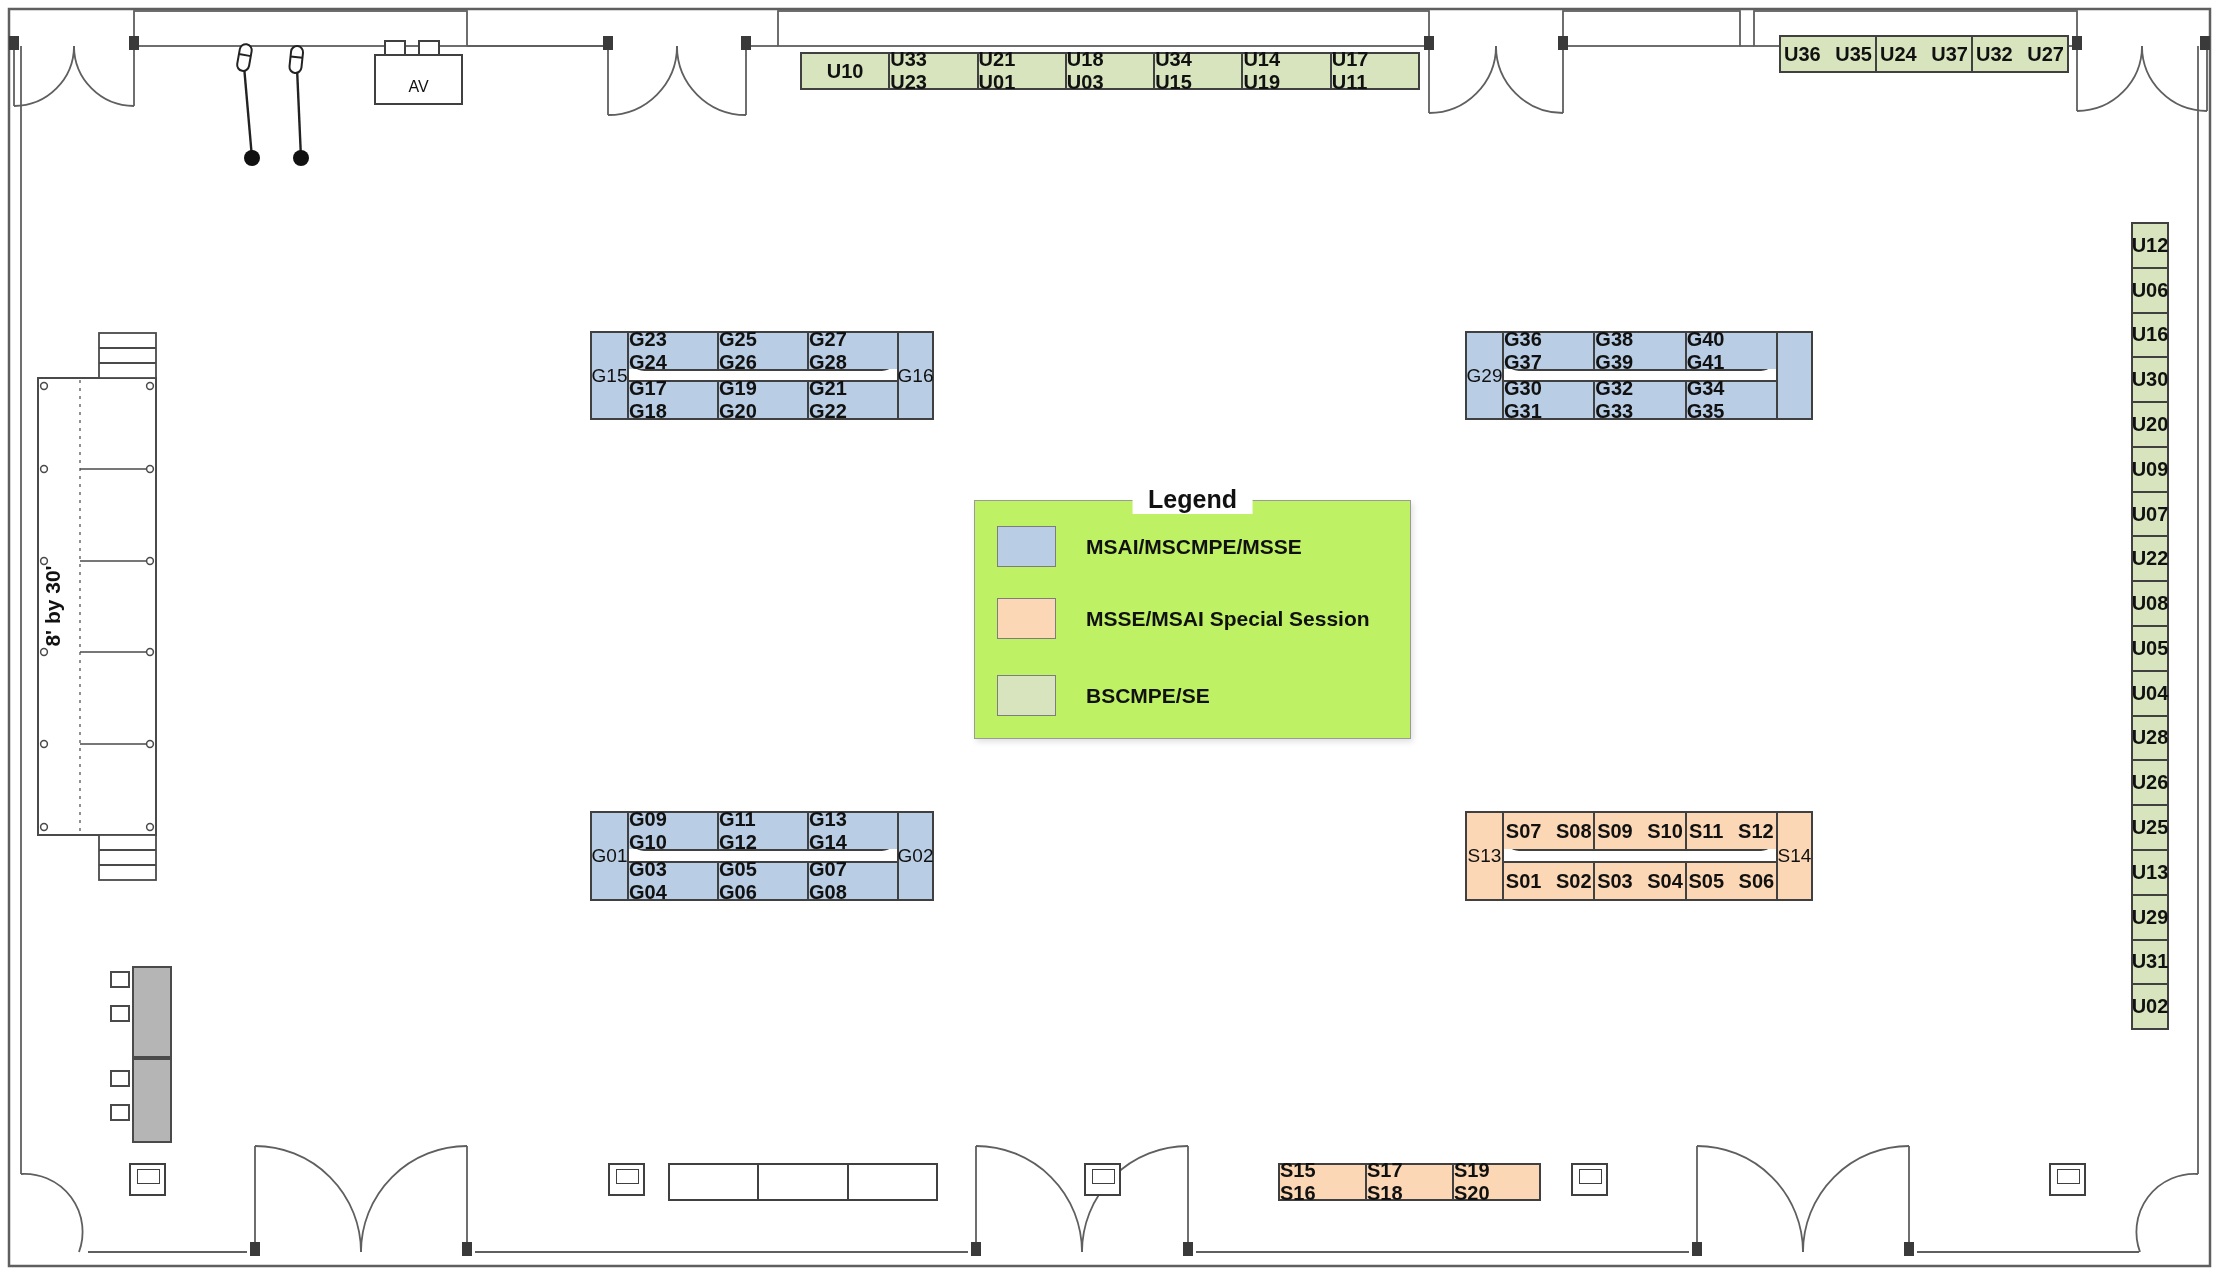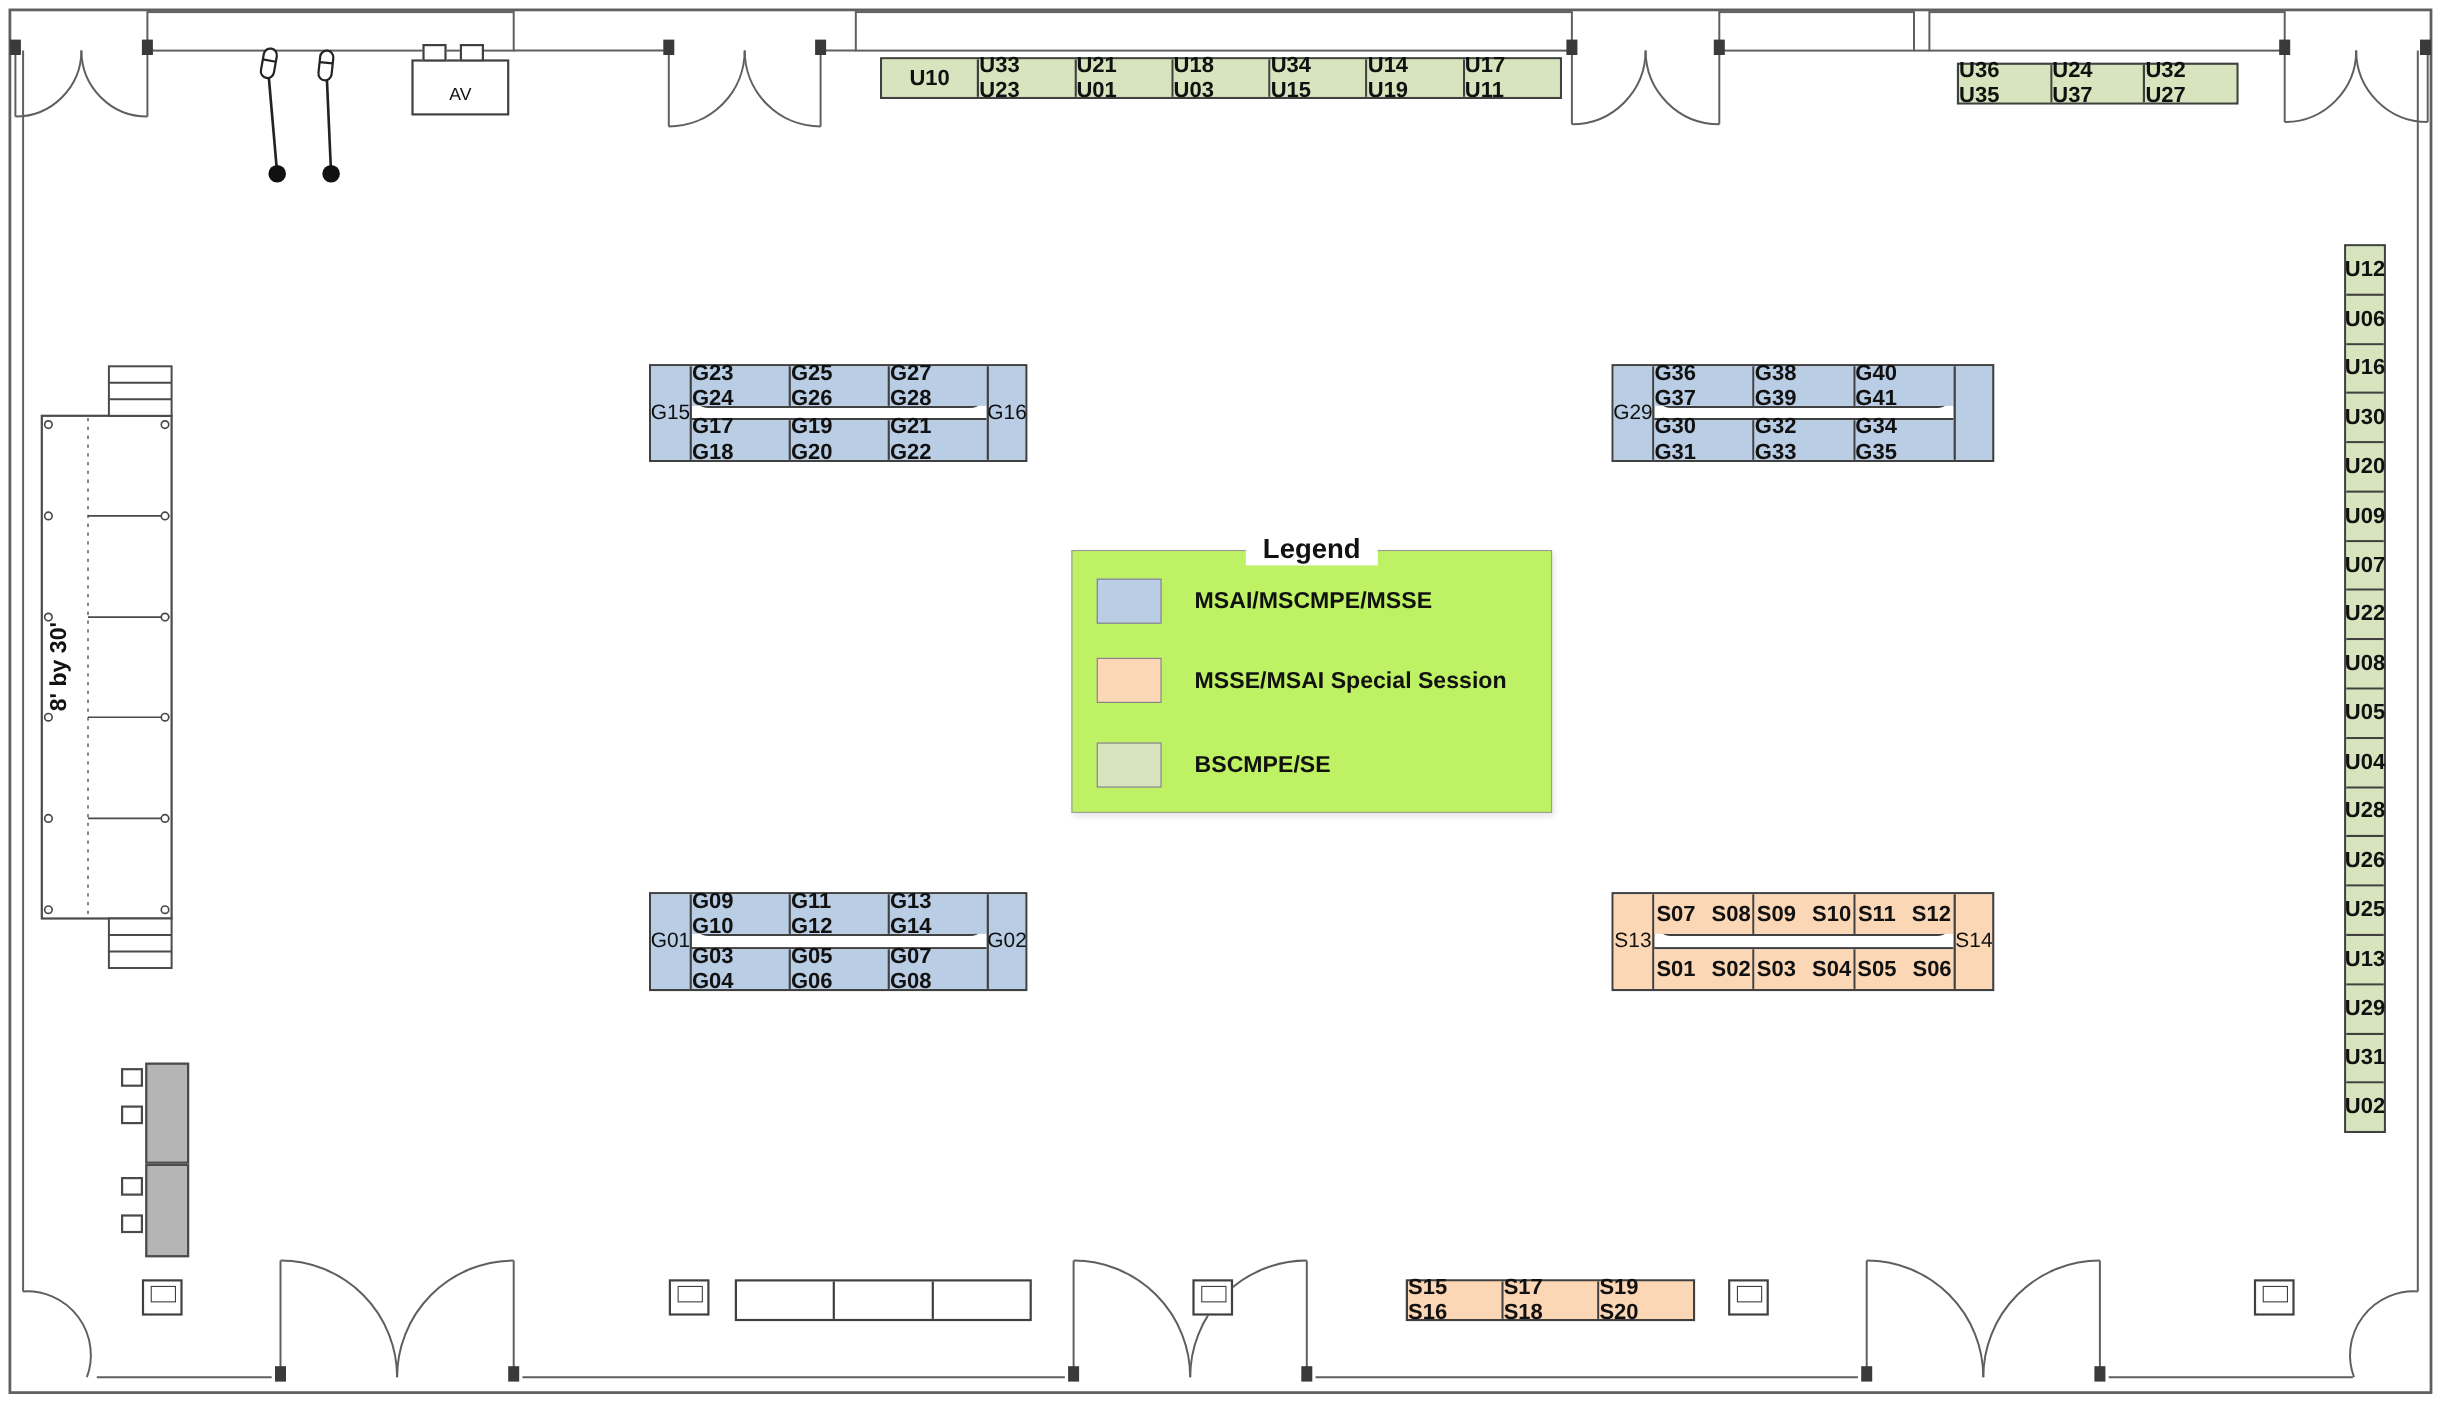--- a/index.html
+++ b/index.html
@@ -245,21 +245,21 @@
   <div class="prow green" style="left:800px;top:52px;width:620px;height:38px">
     <div class="cell">U10</div>
     <div class="cell">U33 U23</div>
     <div class="cell">U21 U01</div>
     <div class="cell">U18 U03</div>
     <div class="cell">U34 U15</div>
     <div class="cell">U14 U19</div>
     <div class="cell">U17 U11</div>
   </div>
 
-  <div class="prow green" style="left:1779px;top:57px;width:256px;height:38px">
+  <div class="prow green" style="left:1779px;top:35px;width:290px;height:38px">
     <div class="cell">U36 U35</div>
     <div class="cell">U24 U37</div>
     <div class="cell">U32 U27</div>
   </div>
 
   <div class="pcol green" style="left:2131px;top:222px;width:38px;height:808px">
     <div class="cell">U12</div>
     <div class="cell">U06</div>
     <div class="cell">U16</div>
     <div class="cell">U30</div>

